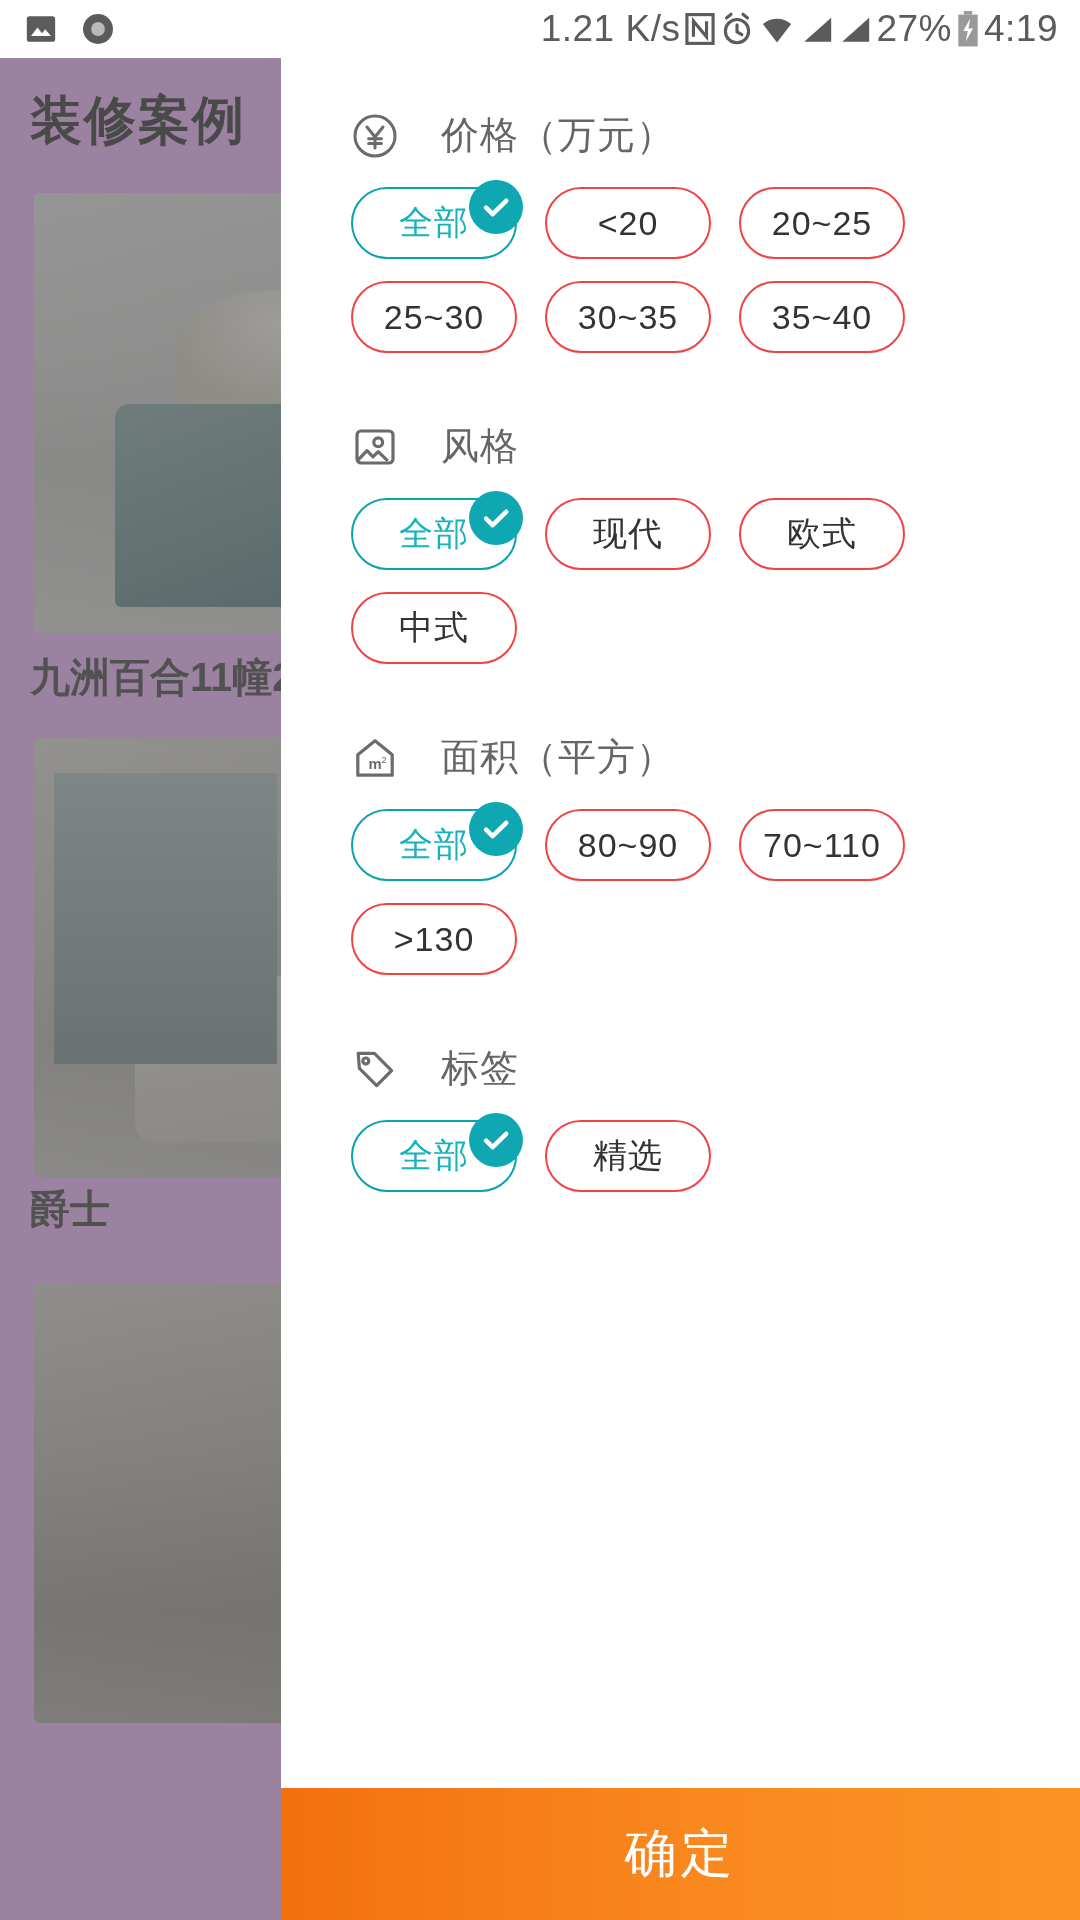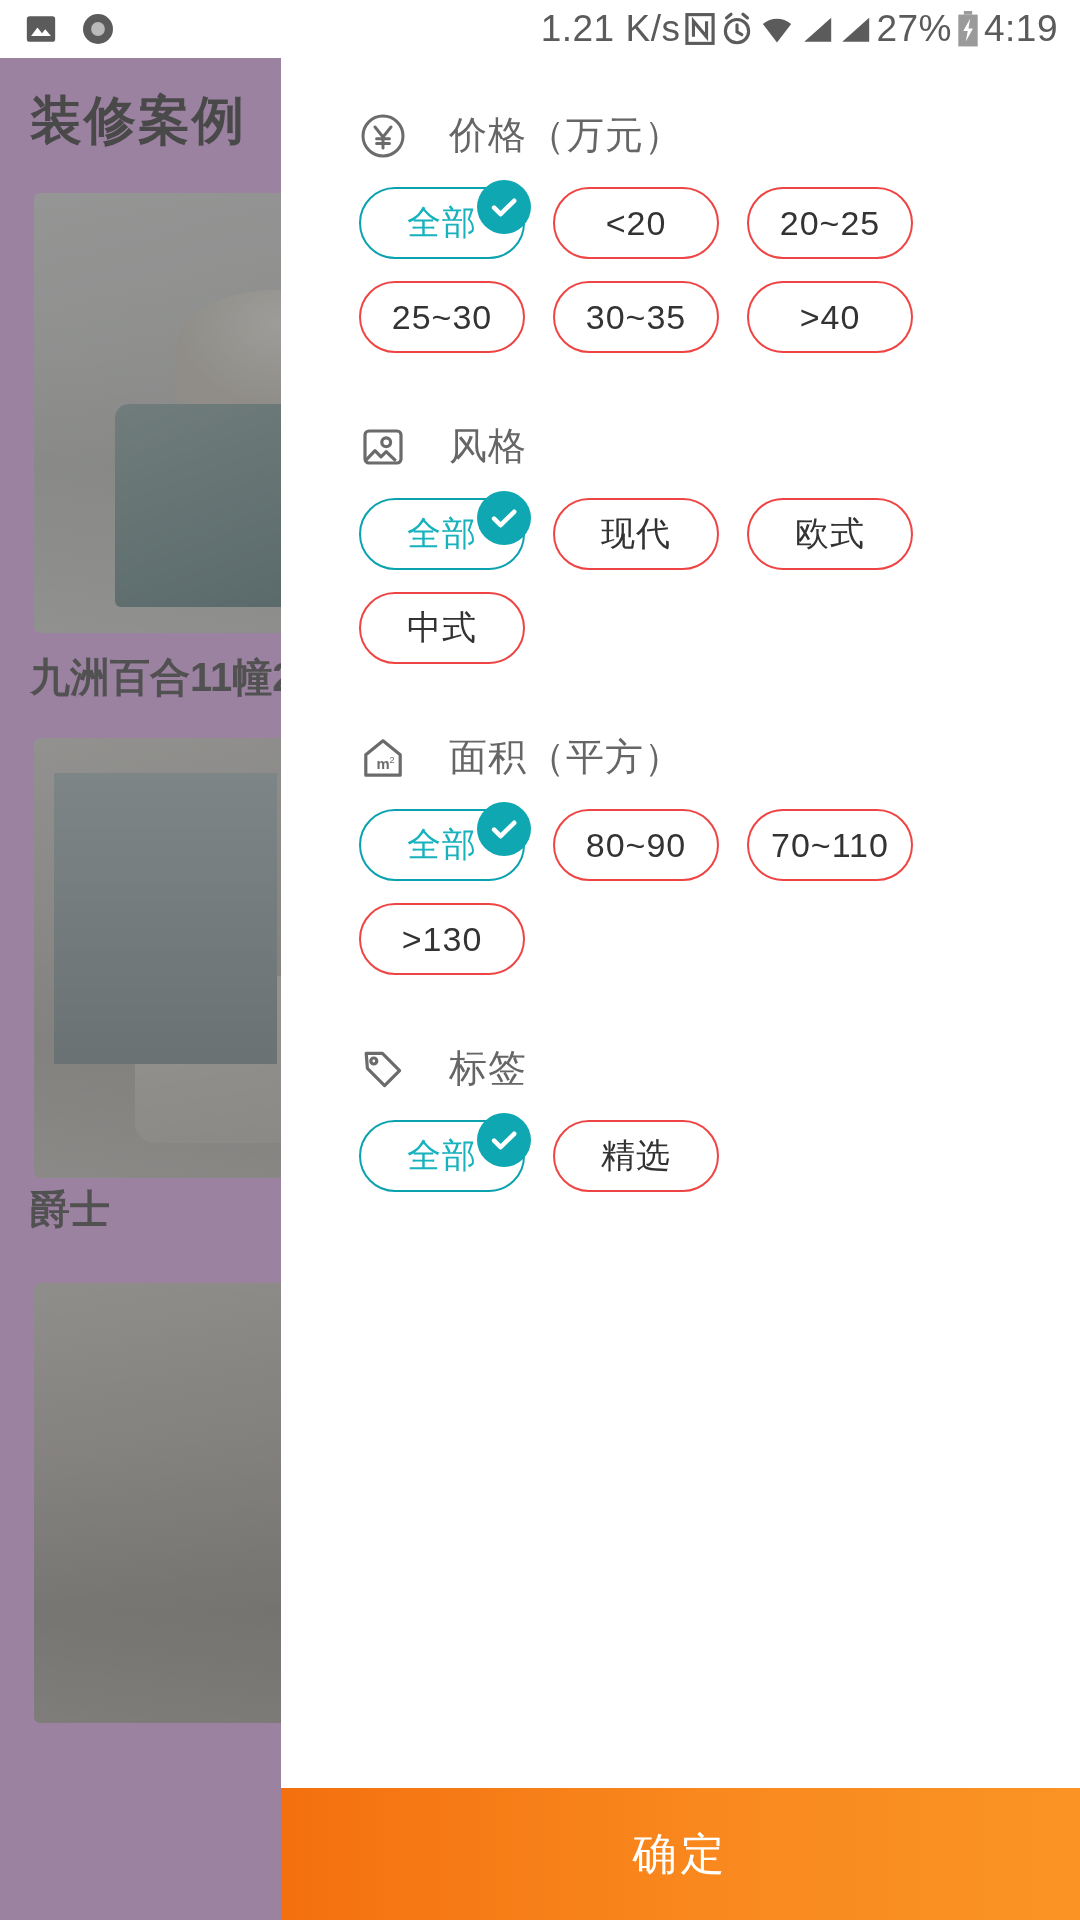--- a/index.html
+++ b/index.html
@@ -170,21 +170,21 @@
     height: 1862px;
     background: #ffffff;
     z-index: 20;
     overflow: hidden;
   }
   #filter-scroll {
     position: absolute;
     top: 0; left: 0;
     width: 799px;
     bottom: 116px;
-    padding: 52px 0 0 16px;
+    padding: 52px 0 0 8px;
   }
 
   .section { margin-bottom: 46px; }
   .section-header {
     display: flex;
     align-items: center;
     padding-left: 62px;
     margin-bottom: 26px;
   }
   .sec-icon {
@@ -254,21 +254,21 @@
     height: 132px;
     background: linear-gradient(to right, #f4700f 0%, #f9891f 55%, #fa9324 100%);
     display: flex;
     align-items: center;
     justify-content: center;
     z-index: 30;
     border: none;
     cursor: pointer;
   }
   #confirm-label {
-    font-size: 44px;
+    font-size: 52px;
     color: #ffffff;
     letter-spacing: 4px;
   }
 </style>
 </head>
 <body>
 
 <div id="screen">
 
   <div id="status-bar">
@@ -378,21 +378,21 @@
           <div class="chip-wrap">
             <div class="chip">20~25</div>
           </div>
           <div class="chip-wrap">
             <div class="chip">25~30</div>
           </div>
           <div class="chip-wrap">
             <div class="chip">30~35</div>
           </div>
           <div class="chip-wrap">
-            <div class="chip">&gt;40</div>
+            <div class="chip">35~40</div>
           </div>
         </div>
       </div>
 
       <div class="section">
         <div class="section-header">
           <span>
             <svg class="sec-icon" viewBox="0 0 24 24">
               <rect x="3" y="4" width="18" height="16" rx="2" fill="none" stroke="#6b6b6b" stroke-width="1.6"></rect>
               <circle cx="13.6" cy="9.6" r="2.2" fill="none" stroke="#6b6b6b" stroke-width="1.6"></circle>

